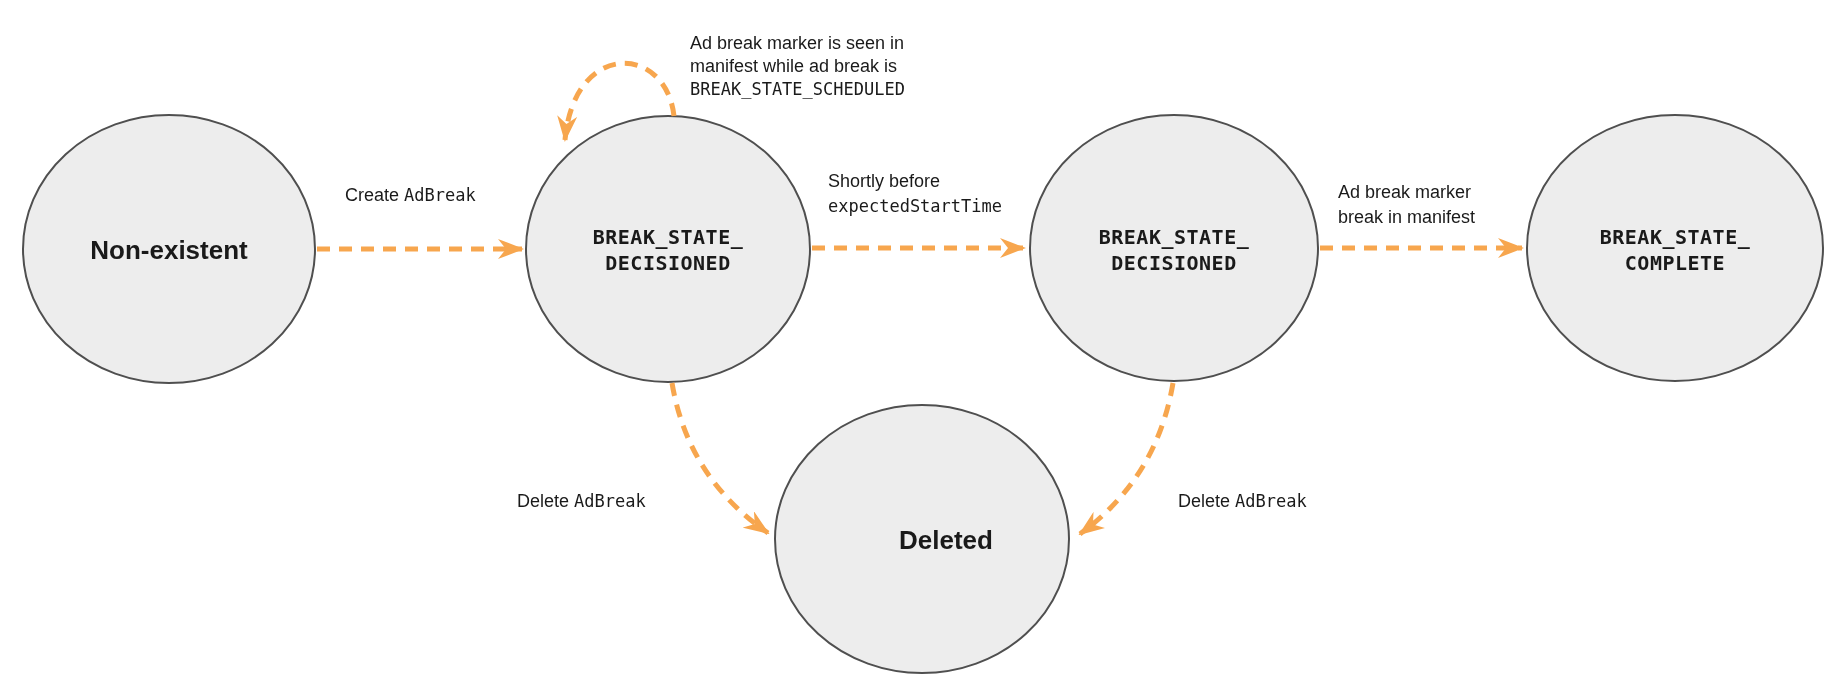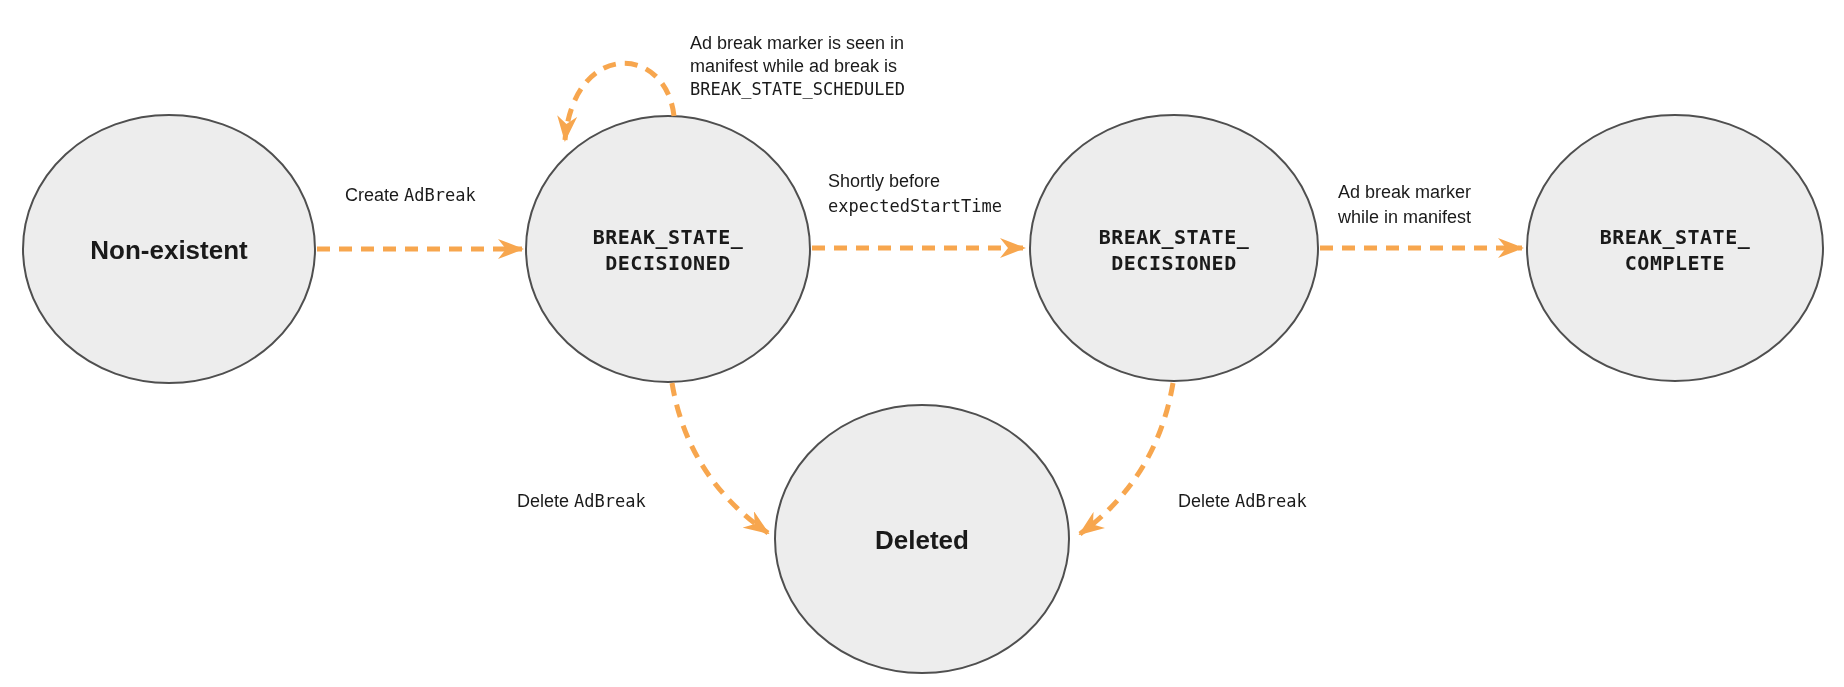--- a/index.html
+++ b/index.html
@@ -101,21 +101,21 @@
   <div class="state-label" style="left:1174px; top:250px;">
     <div class="code-line">BREAK_STATE_</div>
     <div class="code-line">DECISIONED</div>
   </div>
 
   <div class="state-label" style="left:1675px; top:250px;">
     <div class="code-line">BREAK_STATE_</div>
     <div class="code-line">COMPLETE</div>
   </div>
 
-  <div class="state-label" style="left:922px; top:540px;">
+  <div class="state-label" style="left:946px; top:540px;">
     <div class="plain">Deleted</div>
   </div>
 
   <div class="edge-label" style="left:345px; top:183px;text-align:right;">
     <span>Create</span>
     <span class="mono">AdBreak</span>
   </div>
 
   <div class="edge-label" style="left:828px; top:169px; line-height:25px;">
     <div>Shortly before</div>
@@ -123,21 +123,21 @@
   </div>
 
   <div class="edge-label" style="left:690px; top:32px; line-height:23px;">
     <div>Ad break marker is seen in</div>
     <div>manifest while ad break is</div>
     <div class="mono">BREAK_STATE_SCHEDULED</div>
   </div>
 
   <div class="edge-label" style="left:1338px; top:169px; line-height:25px;margin-top:11px;">
     <div>Ad break marker</div>
-    <div>while in manifest</div>
+    <div>break in manifest</div>
   </div>
 
   <div class="edge-label" style="left:517px; top:489px;">
     <span>Delete</span>
     <span class="mono">AdBreak</span>
   </div>
 
   <div class="edge-label" style="left:1178px; top:489px;">
     <span>Delete</span>
     <span class="mono">AdBreak</span>

